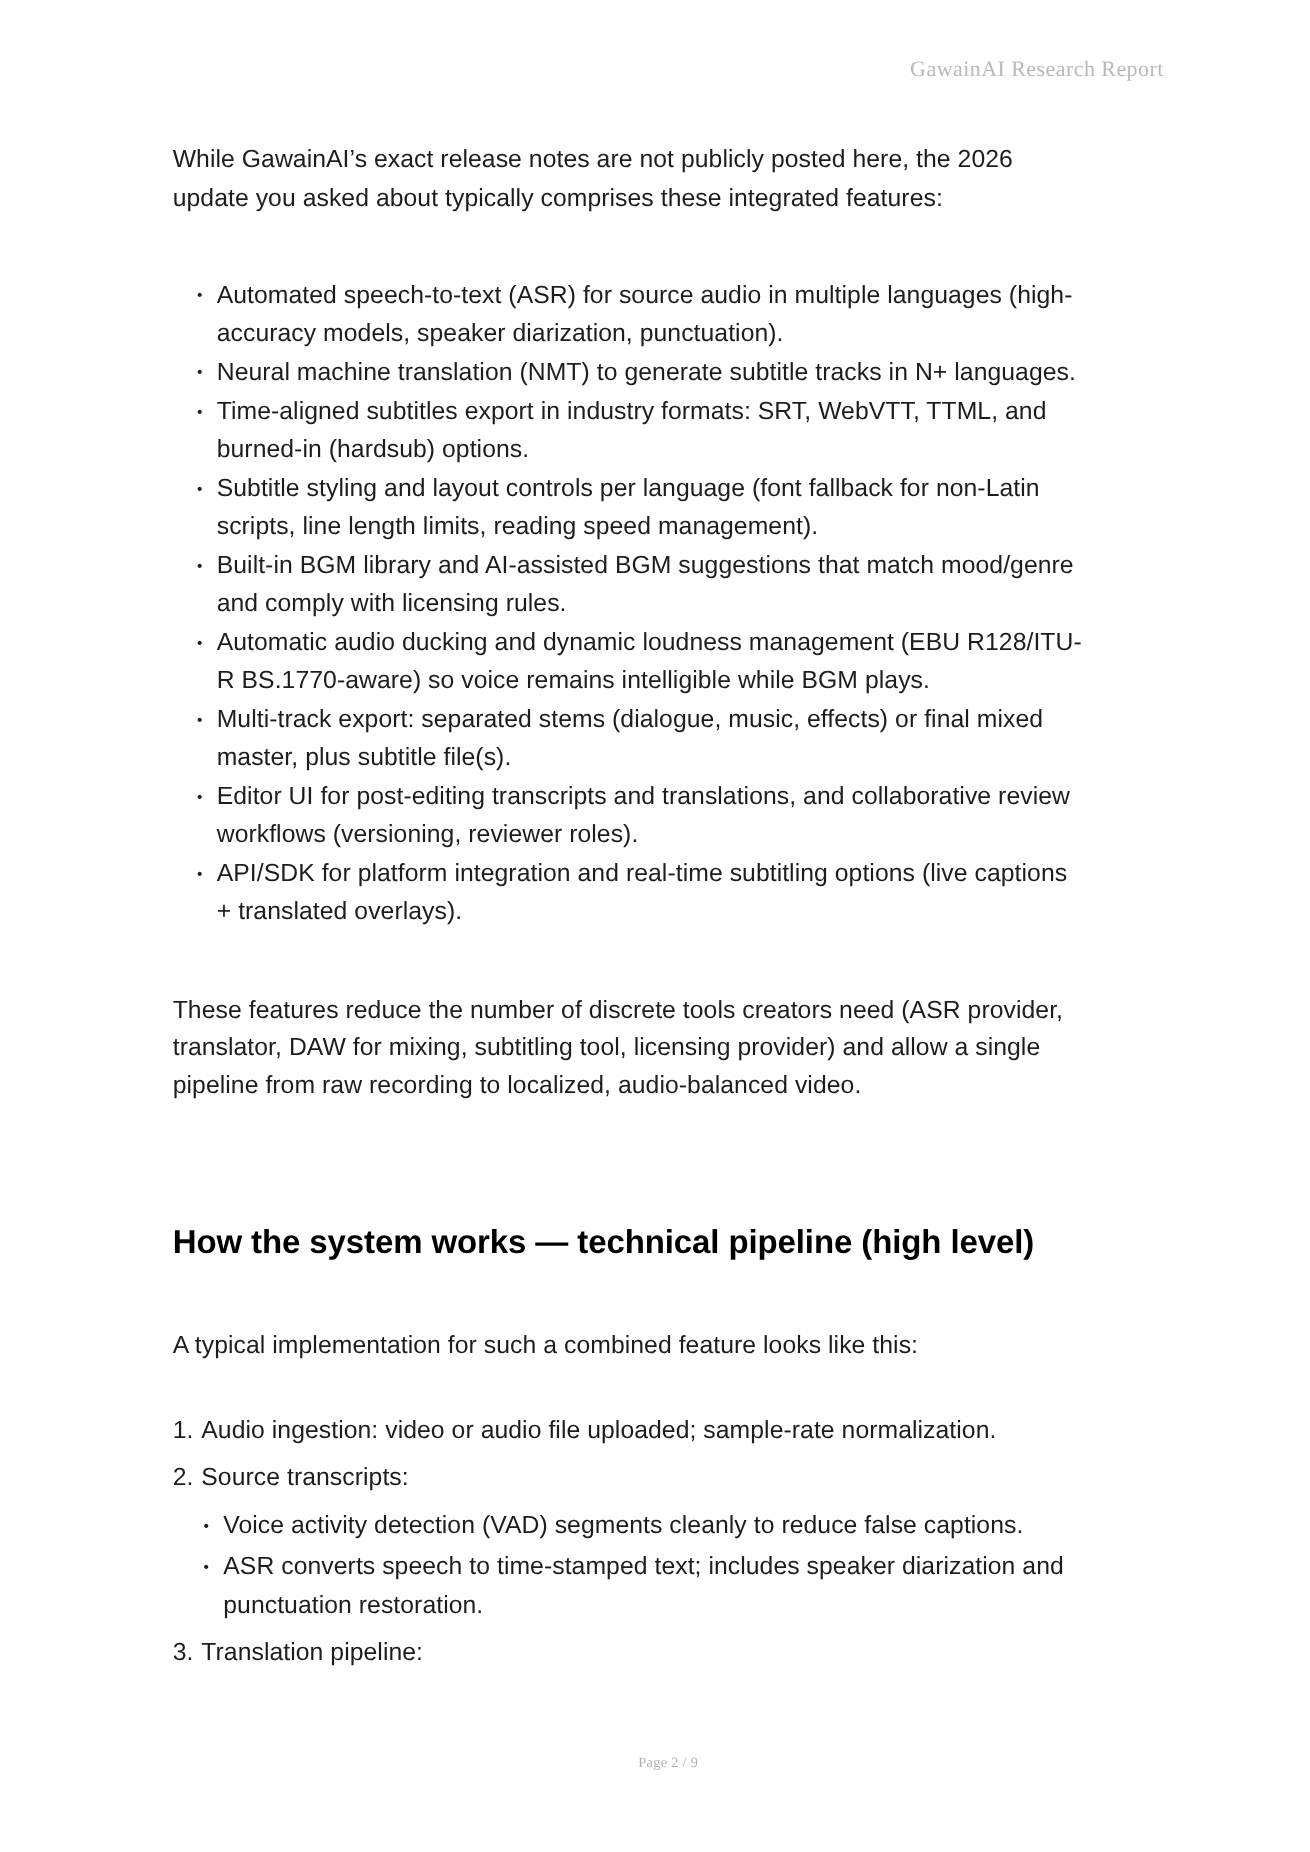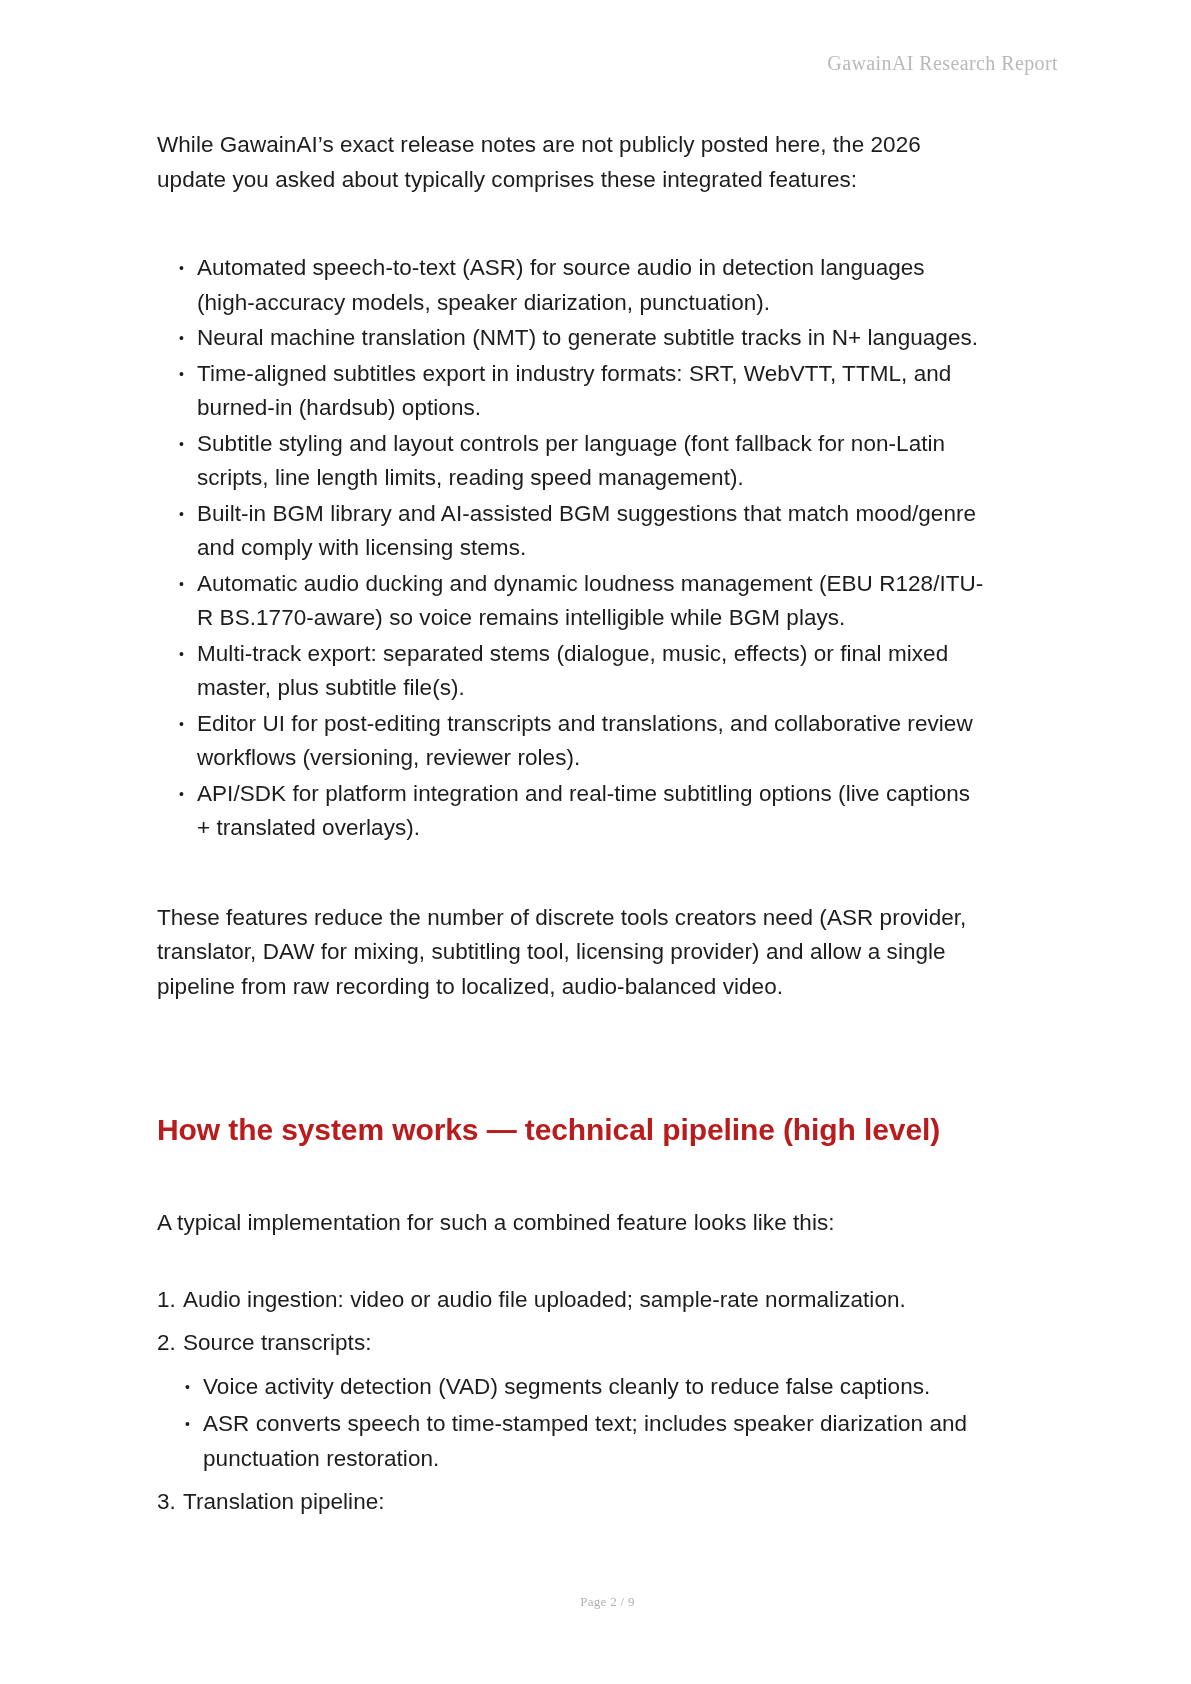--- a/index.html
+++ b/index.html
@@ -74,21 +74,21 @@
     top: 0;
     font-size: 14px;
     line-height: 34px;
     color: #1d1d1d;
   }
 
   
   .section-heading {
     font-size: 30px;
     font-weight: 700;
-    color: #b91c1c;
+    color: #000000;
     line-height: 40px;
     letter-spacing: -0.1px;
     margin: 0;
   }
 
   
   ol.steps {
     list-style: none;
     margin: 0;
     padding: 0;
@@ -134,25 +134,25 @@
 
   <div class="running-header">GawainAI Research Report</div>
 
   <div class="content">
 
     <p class="para">While GawainAI’s exact release notes are not publicly posted here, the 2026 update you asked about typically comprises these integrated features:</p>
 
     <div class="gap-lg"></div>
 
     <ul class="bullets indent-1">
-      <li>Automated speech-to-text (ASR) for source audio in detection languages (high-accuracy models, speaker diarization, punctuation).</li>
+      <li>Automated speech-to-text (ASR) for source audio in multiple languages (high-accuracy models, speaker diarization, punctuation).</li>
       <li>Neural machine translation (NMT) to generate subtitle tracks in N+ languages.</li>
       <li>Time-aligned subtitles export in industry formats: SRT, WebVTT, TTML, and burned-in (hardsub) options.</li>
       <li>Subtitle styling and layout controls per language (font fallback for non-Latin scripts, line length limits, reading speed management).</li>
-      <li>Built-in BGM library and AI-assisted BGM suggestions that match mood/genre and comply with licensing stems.</li>
+      <li>Built-in BGM library and AI-assisted BGM suggestions that match mood/genre and comply with licensing rules.</li>
       <li>Automatic audio ducking and dynamic loudness management (EBU R128/ITU-R BS.1770-aware) so voice remains intelligible while BGM plays.</li>
       <li>Multi-track export: separated stems (dialogue, music, effects) or final mixed master, plus subtitle file(s).</li>
       <li>Editor UI for post-editing transcripts and translations, and collaborative review workflows (versioning, reviewer roles).</li>
       <li>API/SDK for platform integration and real-time subtitling options (live captions + translated overlays).</li>
     </ul>
 
     <div class="gap-lg"></div>
 
     <p class="para">These features reduce the number of discrete tools creators need (ASR provider, translator, DAW for mixing, subtitling tool, licensing provider) and allow a single pipeline from raw recording to localized, audio-balanced video.</p>
 

